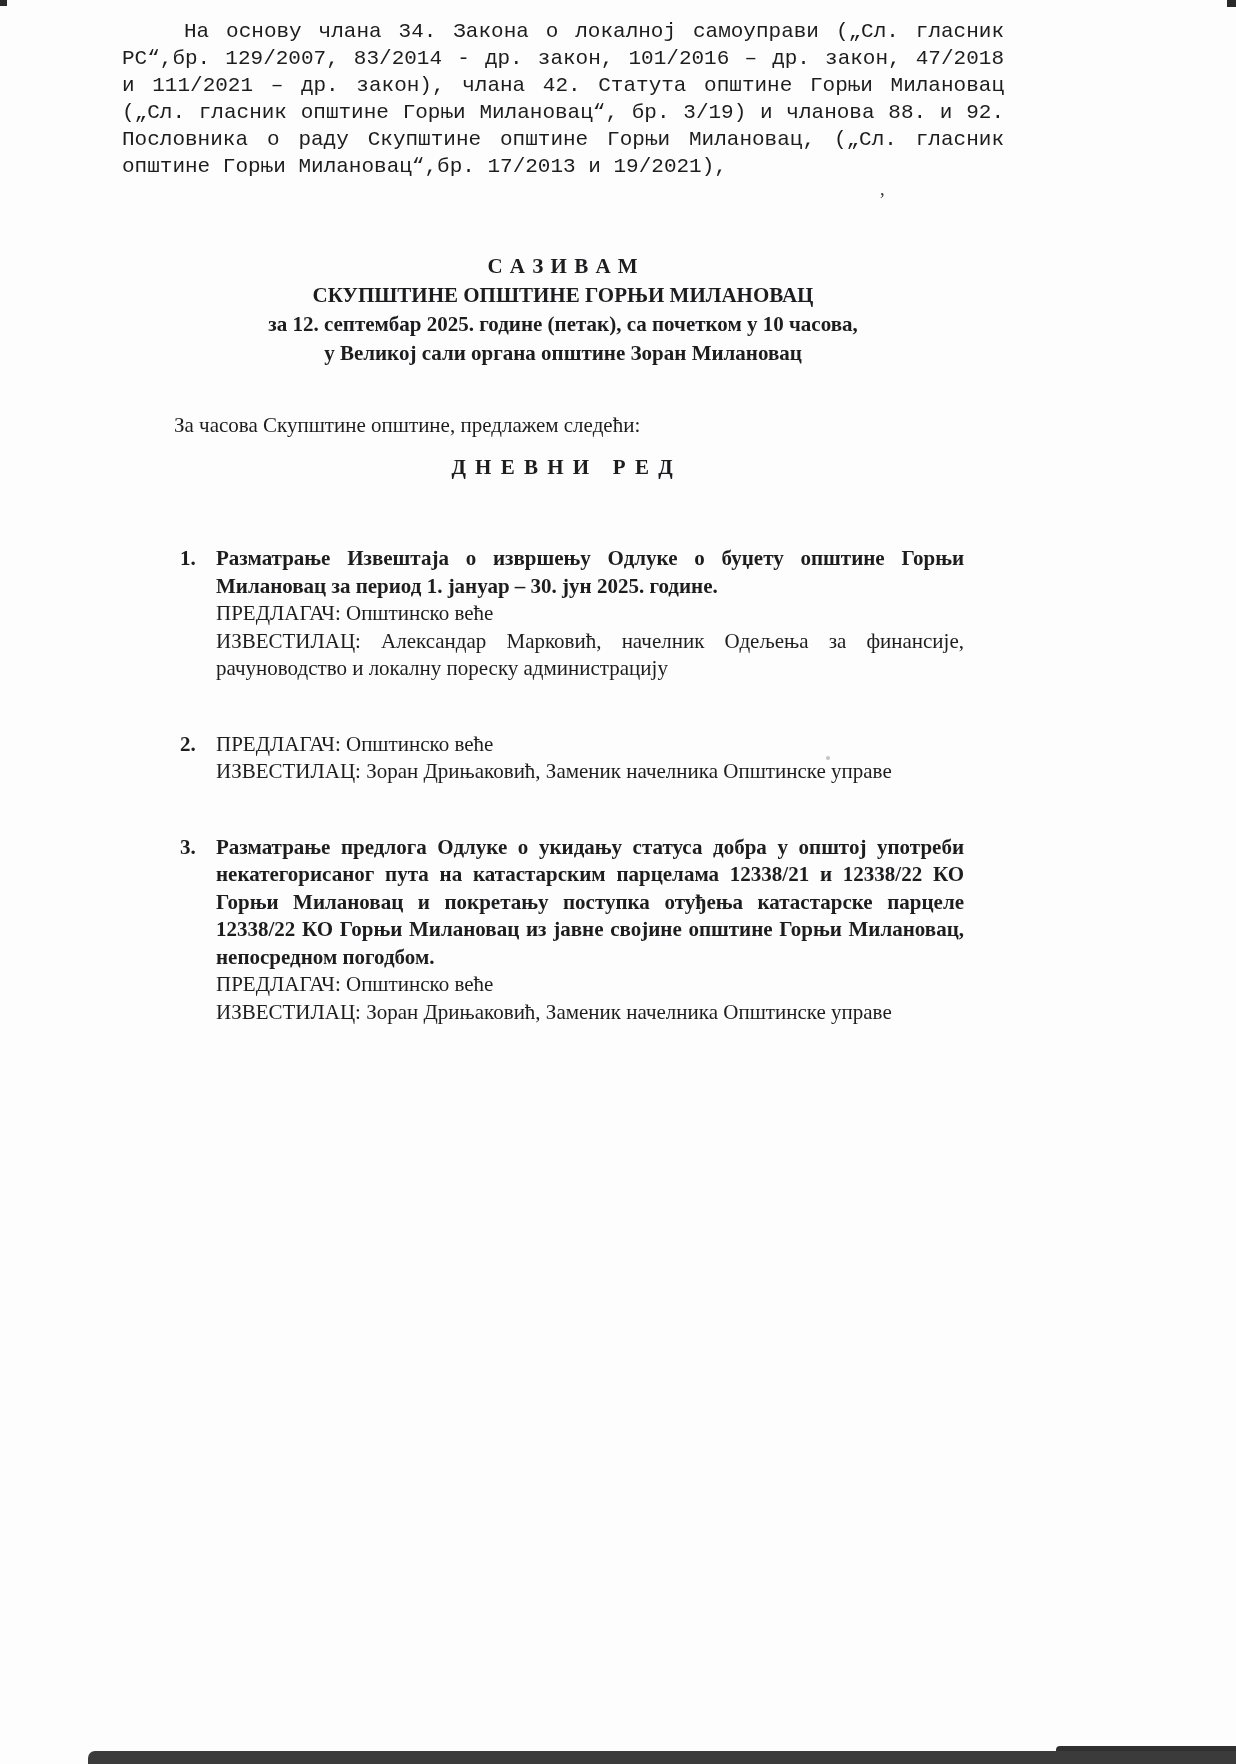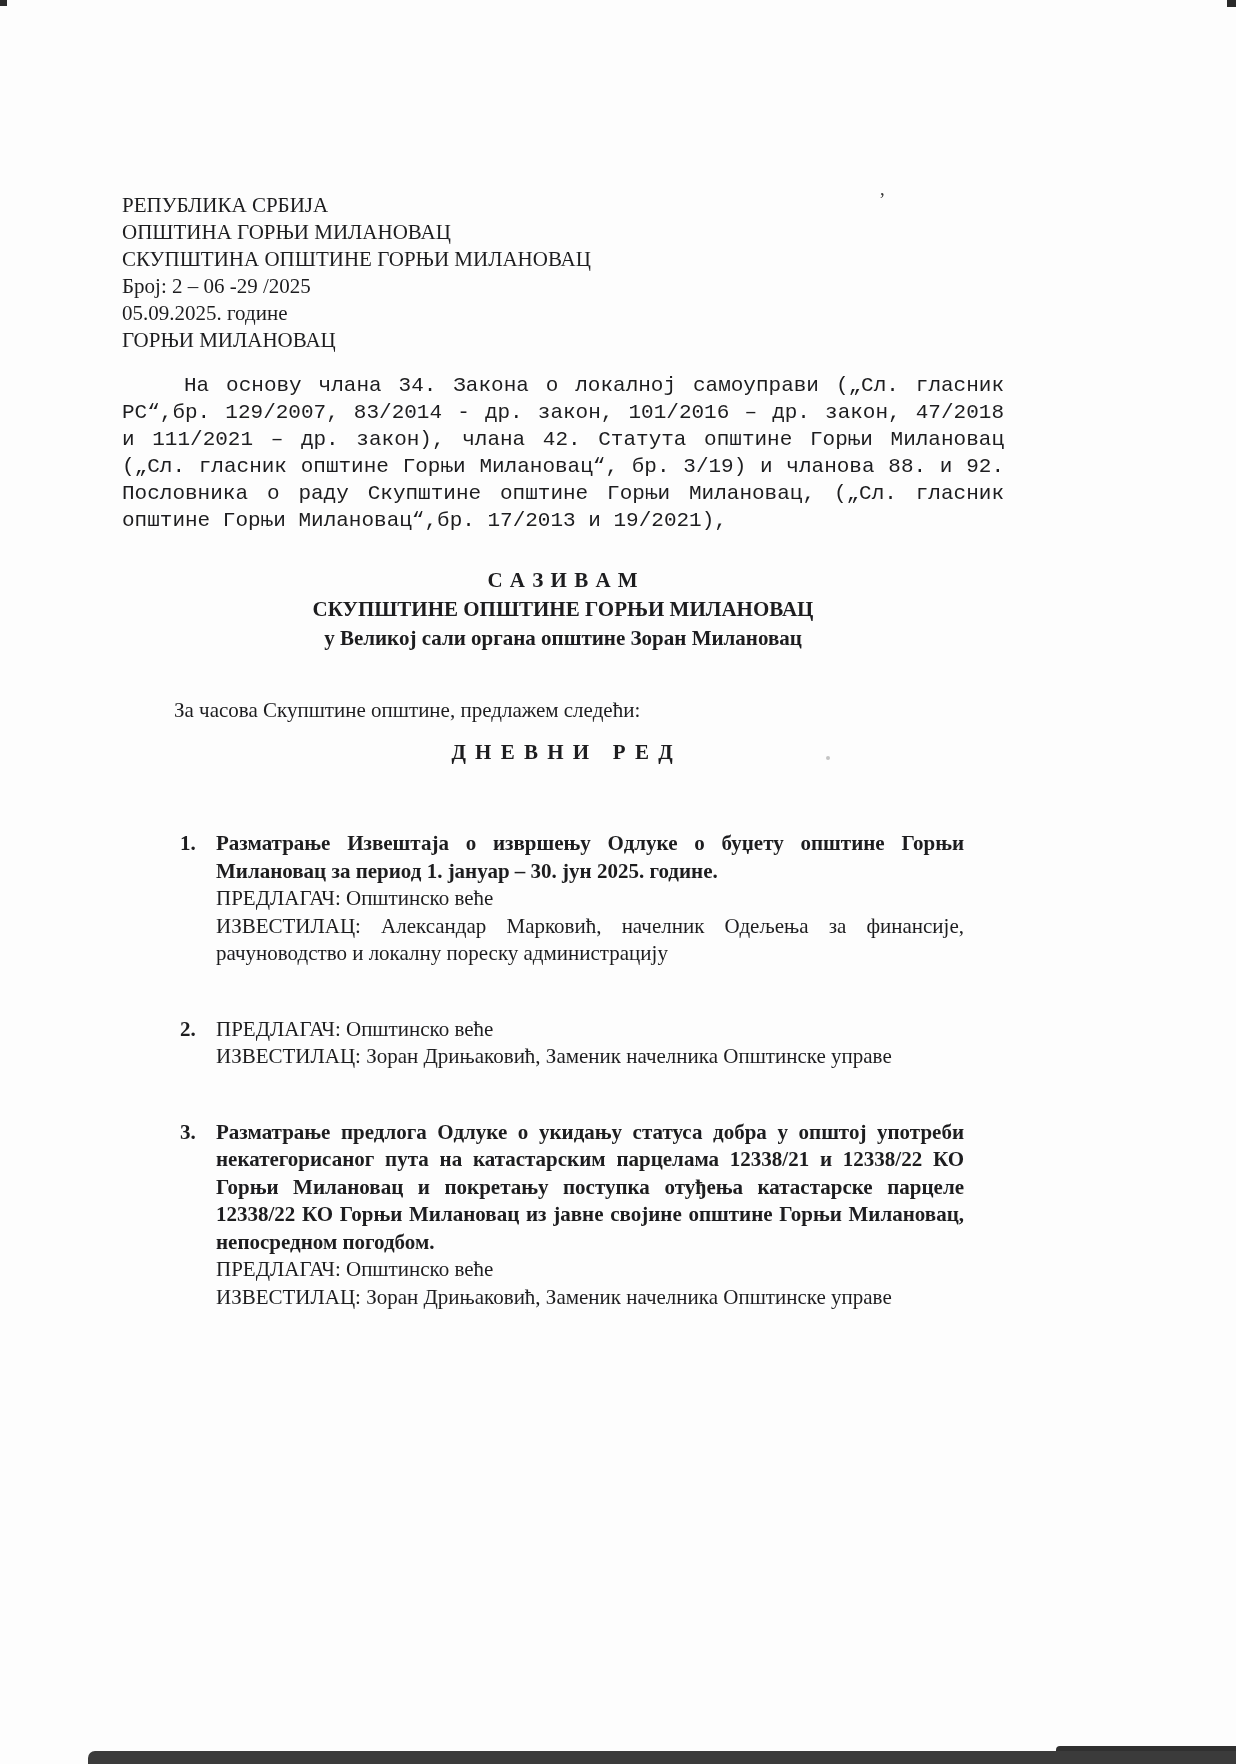--- a/index.html
+++ b/index.html
@@ -30,21 +30,21 @@
   .header-block div {
     white-space: nowrap;
   }
   .intro {
     margin: 18px 0 0 0;
     text-align: justify;
     text-indent: 62px;
     font-family: Liberation Mono, monospace;
   }
   .convocation {
-    margin-top: 32px;
+    margin-top: 72px;
     text-align: center;
     font-weight: bold;
     line-height: 29px;
   }
   .conv-title {
     white-space: pre;
     letter-spacing: 1px;
   }
   .proposal {
     margin: 44px 0 0 0;
@@ -138,34 +138,27 @@
 
 <div class="page">
 
   <div class="speck-tl"></div>
   <div class="speck-tr"></div>
   <span class="apostrophe-mark">’</span>
   <div class="speck-faint"></div>
 
   <div class="content">
 
-    <div class="header-block">
-      <div>РЕПУБЛИКА СРБИЈА</div>
-      <div>ОПШТИНА ГОРЊИ МИЛАНОВАЦ</div>
-      <div>СКУПШТИНА ОПШТИНЕ ГОРЊИ МИЛАНОВАЦ</div>
-      <div>Број: 2 – 06 -29 /2025</div>
-      <div>05.09.2025. године</div>
-      <div>ГОРЊИ МИЛАНОВАЦ</div>
-    </div>
 
     <p class="intro">На основу члана 34. Закона о локалној самоуправи („Сл. гласник РС“,бр. 129/2007, 83/2014 - др. закон, 101/2016 – др. закон, 47/2018 и 111/2021 – др. закон), члана 42. Статута општине Горњи Милановац („Сл. гласник општине Горњи Милановац“, бр. 3/19) и чланова 88. и 92. Пословника о раду Скупштине општине Горњи Милановац, („Сл. гласник општине Горњи Милановац“,бр. 17/2013 и 19/2021),</p>
 
     <div class="convocation">
       <div class="conv-title">С А З И В А М</div>
       <div>СКУПШТИНЕ ОПШТИНЕ ГОРЊИ МИЛАНОВАЦ</div>
+      <div>за 12. септембар 2025. године (петак), са почетком у 10 часова,</div>
       <div>у Великој сали органа општине Зоран Милановац</div>
     </div>
 
     <p class="proposal">За часова Скупштине општине, предлажем следећи:</p>
 
     <div class="agenda-title">Д Н Е В Н И   Р Е Д</div>
 
     <ol class="agenda">
 
       <li class="agenda-item">

